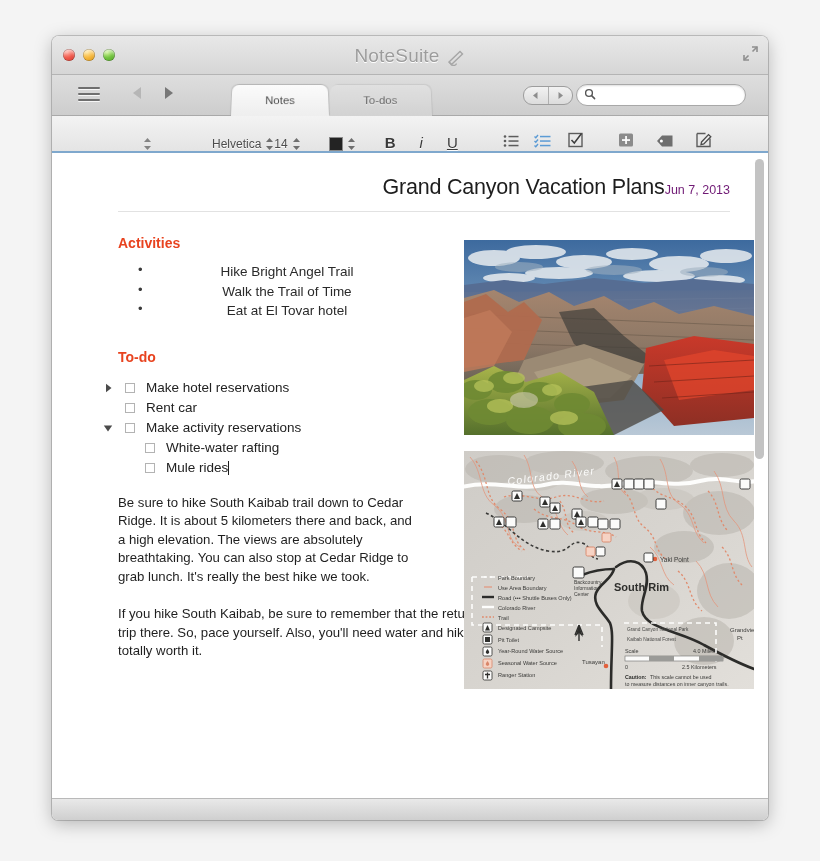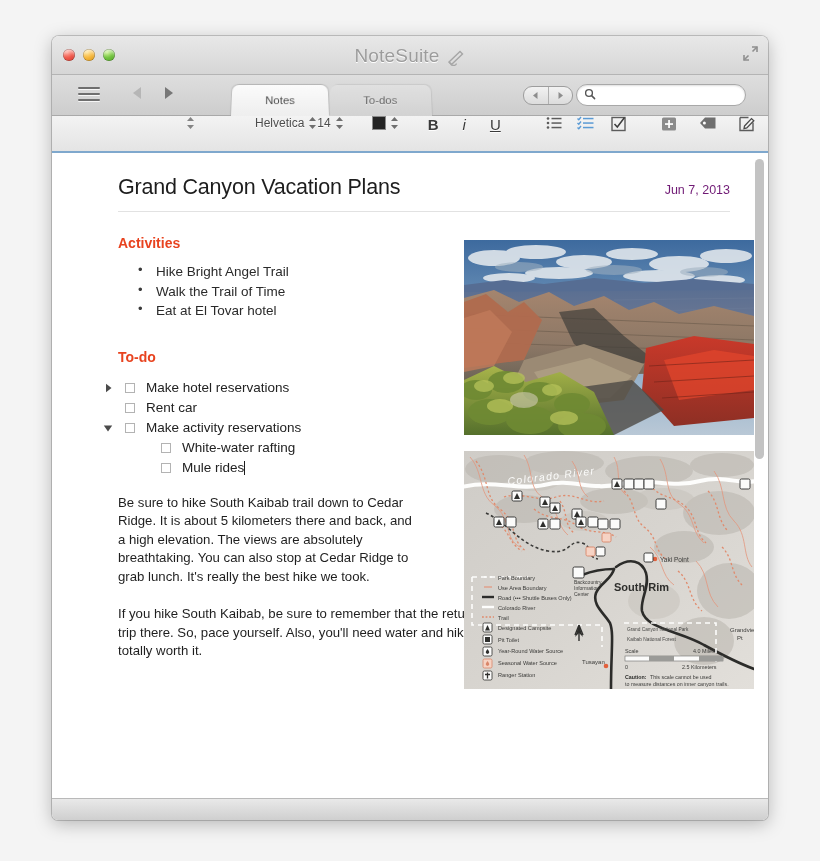--- a/index.html
+++ b/index.html
@@ -121,61 +121,61 @@
     font-family: inherit; font-size: 11px; color: #222;
     width: 100%; padding-left: 5px;
   }
 
   
   .formatbar {
     position: relative;
     height: 37px;
     background: linear-gradient(to bottom, #f3f3f3 0%, #e4e4e4 100%);
     border-bottom: 2px solid #7fa8cd;
-    display: flex; align-items: flex-start;
-    font-size: 12px; color: #4d4d4d; padding-left: 43px;
+    display: flex; align-items: flex-end;
+    font-size: 12px; color: #4d4d4d;
   }
   .fb-item { display: flex; align-items: center; gap: 4px; cursor: pointer; }
   .stepper { display: inline-flex; flex-direction: column; gap: 2px; }
   .fb-label { text-shadow: 0 1px 0 rgba(255,255,255,.9); }
   .colorswatch { width: 14px; height: 14px; background: #232323; border: 1px solid #8a8a8a; }
   .fb-style { font-size: 15px; color: #3a3a3a; cursor: pointer; text-shadow: 0 1px 0 rgba(255,255,255,.9); }
 
   
   .docarea {
     position: relative;
     height: 645px;
     background: #fff;
     overflow: hidden;
   }
   .page { position: relative; padding: 22px 38px 0 66px; }
 
-  .doc-header { position: relative; display: flex; align-items: baseline; justify-content: space-between;
+  .doc-header { position: relative; display: flex; align-items: baseline; justify-content: flex-end;
                 border-bottom: 1px solid #e2e2e2; padding-bottom: 11px; }
   .doc-title { font-size: 21.5px; color: #1d1d1d; letter-spacing: -.2px; }
   .doc-date  { font-size: 12.5px; color: #701a75; }
 
   .body-wrap { position: relative; padding-top: 14px; }
   .col-left { width: 300px; }
 
   h2.section { font-size: 14px; color: #e8431f; margin-top: 9px; margin-bottom: 11px; }
   h2.section.second { margin-top: 28px; }
 
-  ul.bullets { list-style: none; margin-left: 18px; }
+  ul.bullets { list-style: none; margin-left: 18px; text-align: center; }
   ul.bullets li {
     position: relative; font-size: 13.5px; color: #2a2a2a;
     line-height: 19.5px; padding-left: 20px;
   }
   ul.bullets li:before {
     content: "•"; position: absolute; left: 2px; top: -2px; font-size: 13px; color: #3a3a3a;
   }
 
   .todo-list { margin-top: 13px; margin-left: 7px; }
   .todo-row { position: relative; display: flex; align-items: center; height: 20px; }
-  .todo-row.sub { margin-left: 36px; }
+  .todo-row.sub { margin-left: 20px; }
   .disc { position: absolute; left: -24px; width: 14px; text-align: center; cursor: pointer; }
   .chk {
     width: 10px; height: 10px; border: 1px solid #b3b3b3; background: #fff;
     margin-right: 11px; flex: 0 0 auto; cursor: pointer;
   }
   .todo-text { font-size: 13.5px; color: #222; }
   .caret-bar { display: inline-block; width: 1px; height: 14px; background: #1c1c1c; vertical-align: -2px; }
 
   .rec-head { margin-top: 22px; font-size: 13px; font-style: italic; color: #262626; }
   .para {

